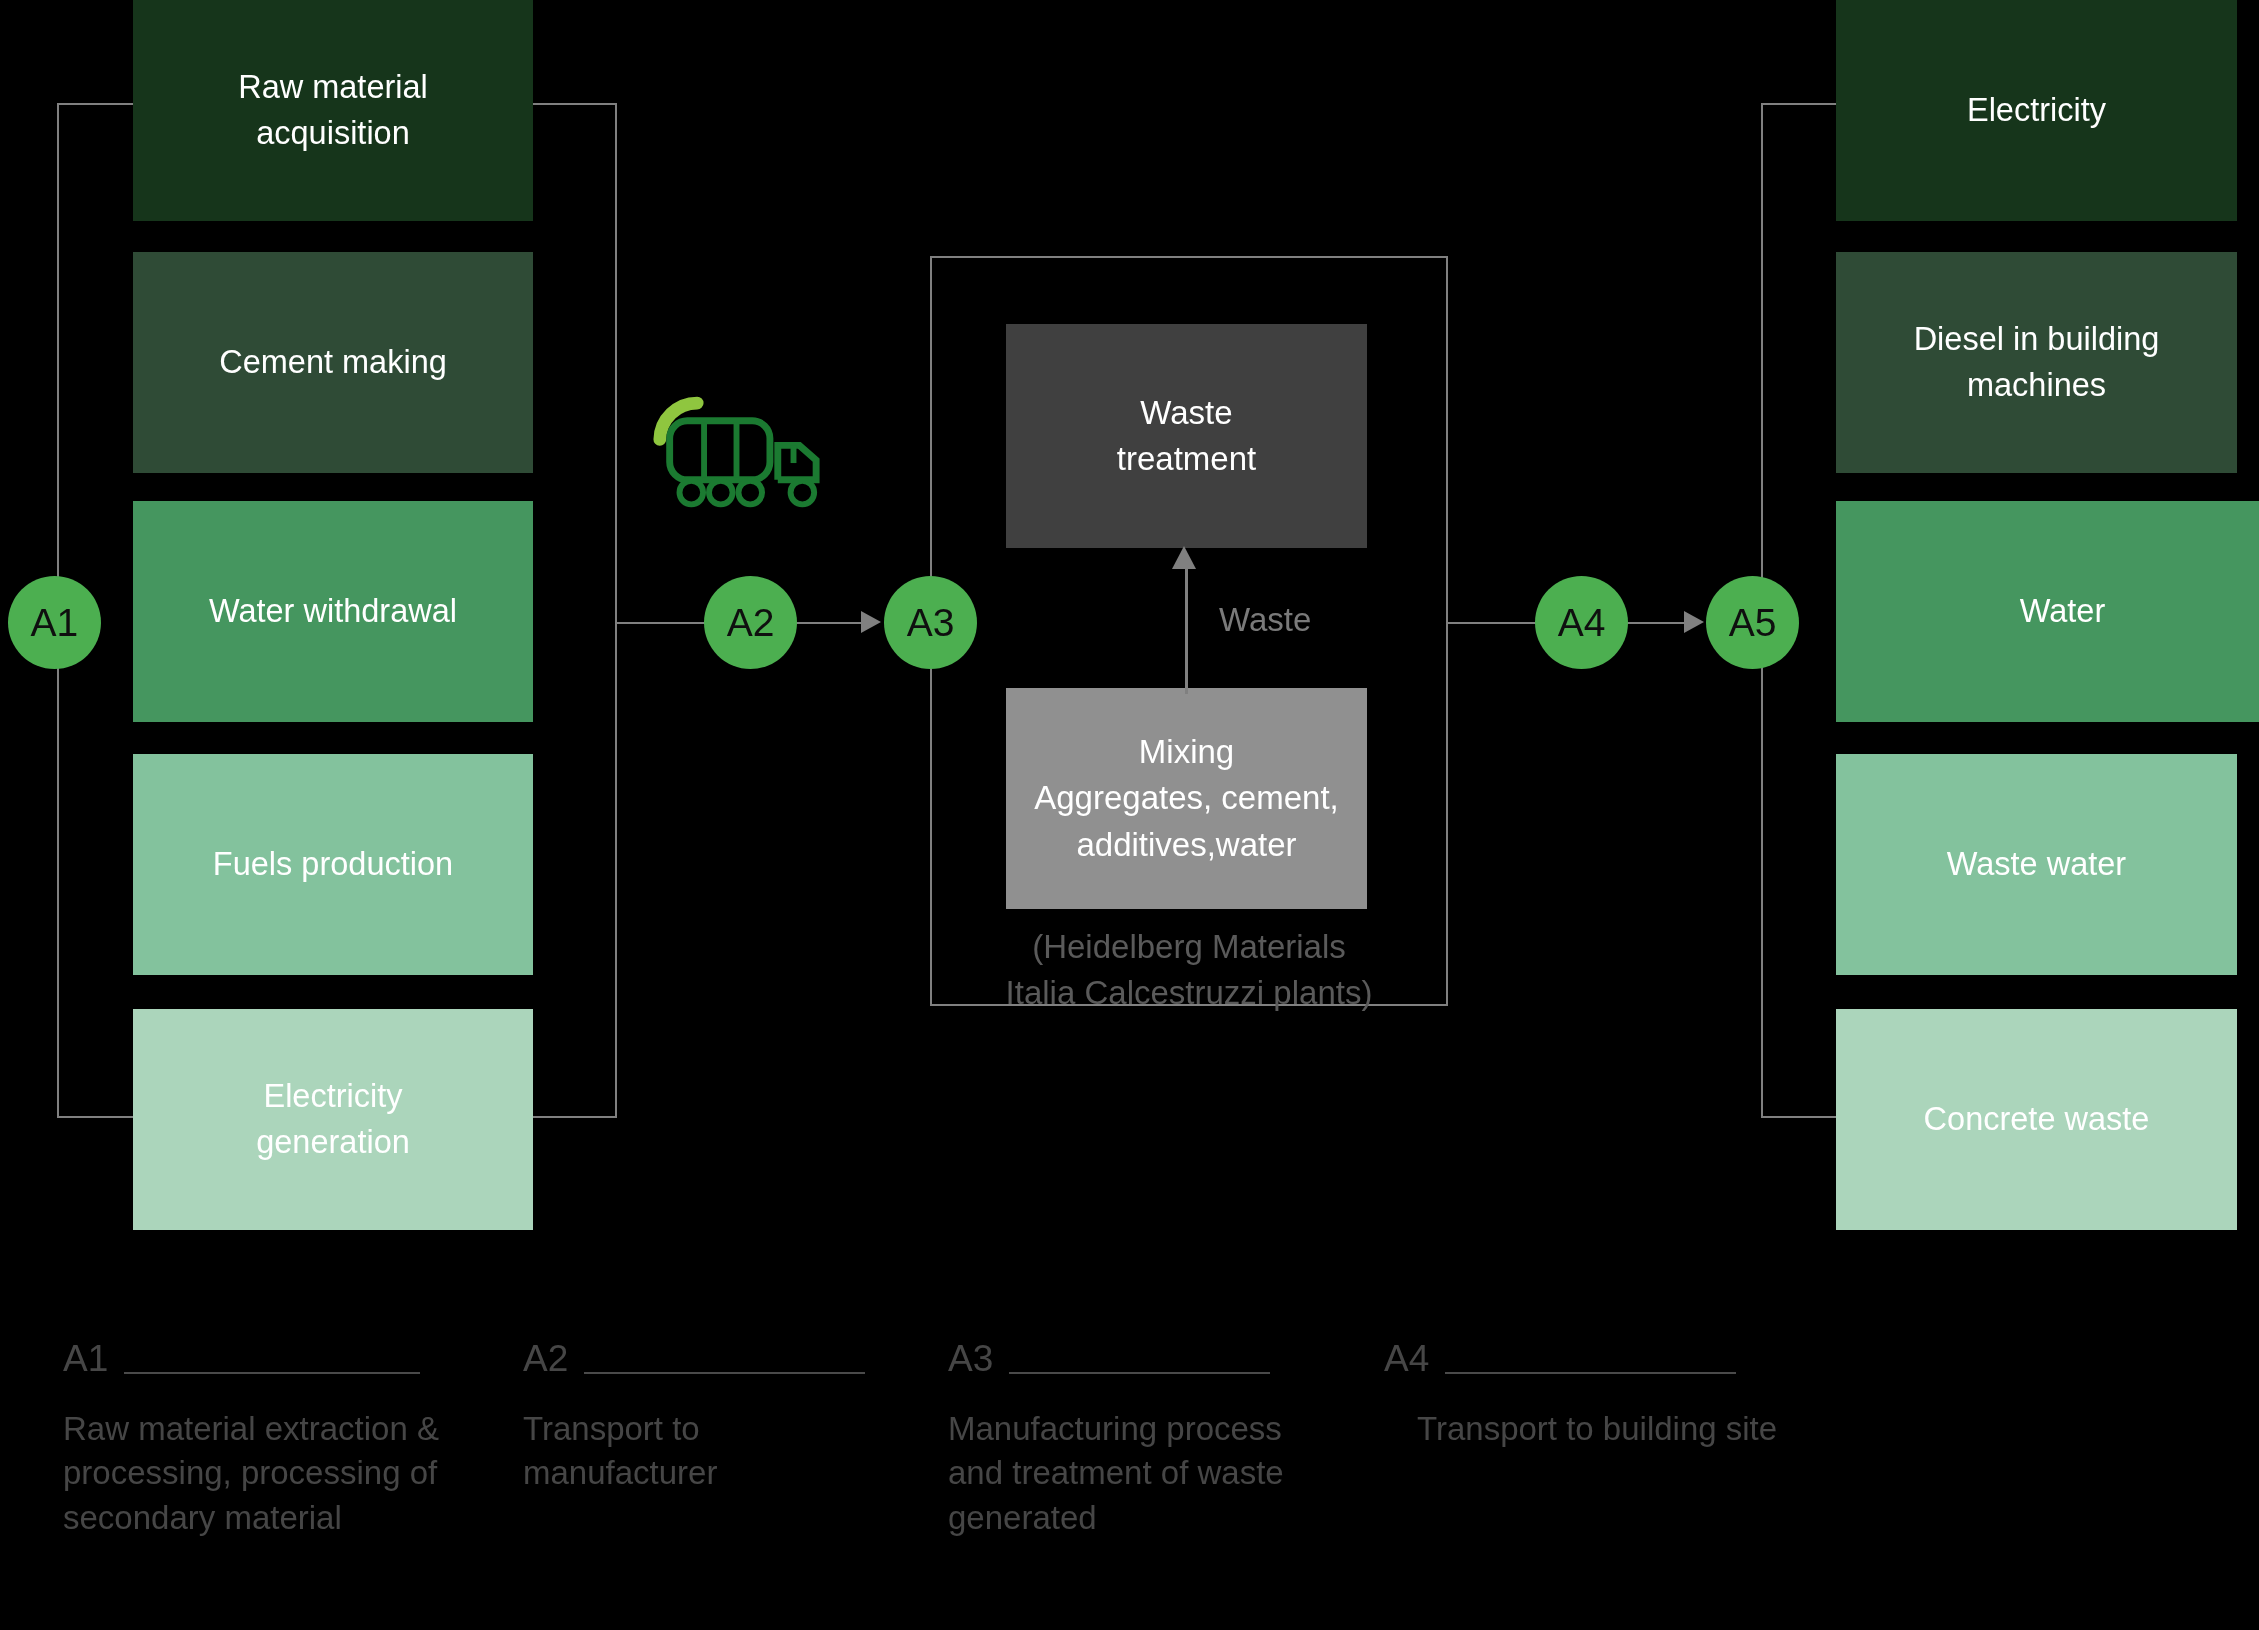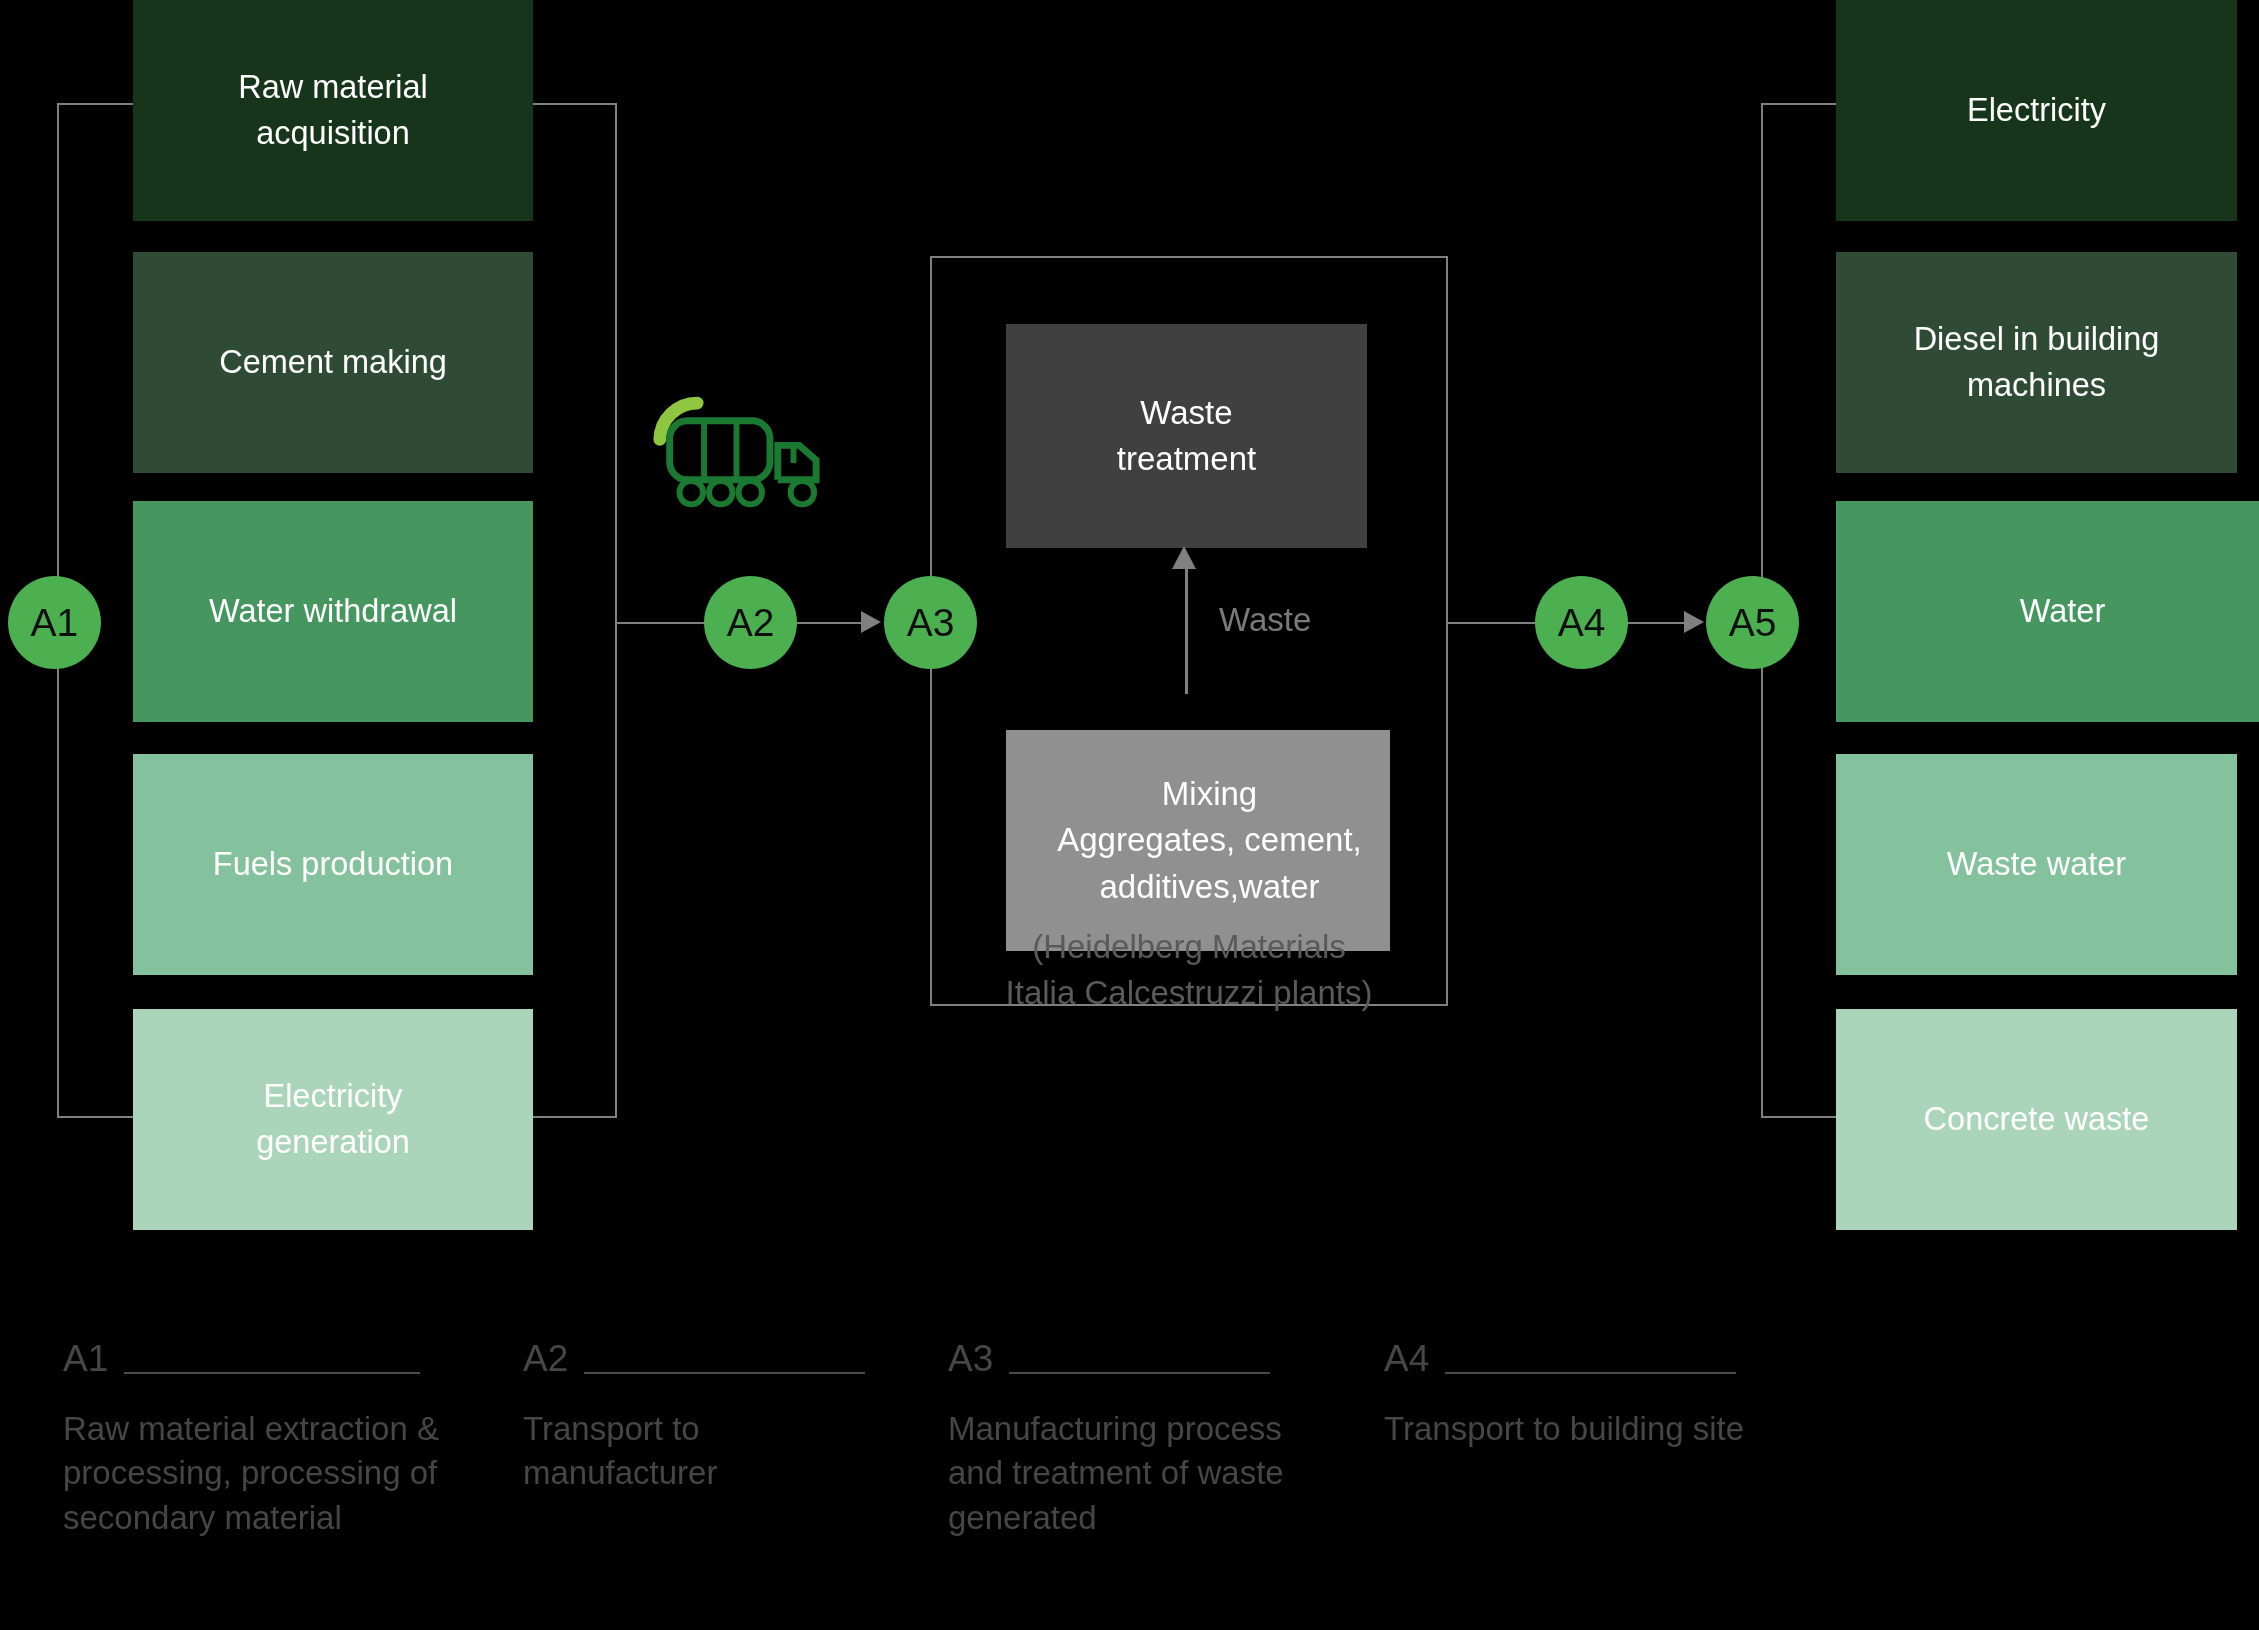--- a/index.html
+++ b/index.html
@@ -48,21 +48,21 @@
   .c-a1{left:7.9px;top:576px;}
   .c-a2{left:704px;top:576px;}
   .c-a3{left:884px;top:576px;}
   .c-a4{left:1535px;top:576px;}
   .c-a5{left:1706px;top:576px;align-items:center;}
   
   .gray-box{position:absolute;left:1006px;width:361px;z-index:2;
     display:flex;align-items:center;justify-content:center;text-align:center;}
   .gray-box span{color:#ffffff;font-size:33px;line-height:1.4;white-space:pre-line;}
   .waste-box{top:324px;height:224px;}
-  .mixing-box{top:730px;height:221px;padding-left:23px;}
+  .mixing-box{top:688px;height:221px;}
   .waste-label{position:absolute;left:1219px;top:601px;color:#7a7a7a;font-size:33px;z-index:2;}
   .plant-note{position:absolute;left:935px;top:924px;width:508px;text-align:center;
     color:#5a5a5a;font-size:33px;line-height:1.38;white-space:pre-line;z-index:2;}
   
   .truck{position:absolute;left:650px;top:394px;width:231px;height:143px;z-index:2;}
   
   .legend-item{position:absolute;top:1340px;color:#464646;z-index:2;}
   .li1{left:63px;}
   .li2{left:523px;}
   .li3{left:948px;}
@@ -71,21 +71,21 @@
   .legend-code{font-size:37px;line-height:1;}
   .legend-line{display:inline-block;border-bottom:2px solid #4a4a4a;margin-left:15.8px;margin-bottom:3px;height:0;}
   .li1 .legend-line{width:296px;}
   .li2 .legend-line{width:281px;}
   .li3 .legend-line{width:261px;}
   .li4 .legend-line{width:291px;}
   .legend-desc{margin:29.6px 0 0 0;font-size:33px;line-height:1.35;}
   .li1 .legend-desc{width:392px;}
   .li2 .legend-desc{width:231px;}
   .li3 .legend-desc{width:340px;}
-  .li4 .legend-desc{width:424px;}
+  .li4 .legend-desc{width:424px;margin-left:33px;}
 </style>
 </head>
 <body>
 
 <div class="canvas">
 
   <div class="bracket bracket-left"></div>
   <div class="bracket bracket-right"></div>
 
   <div class="h-line hl1"></div>

